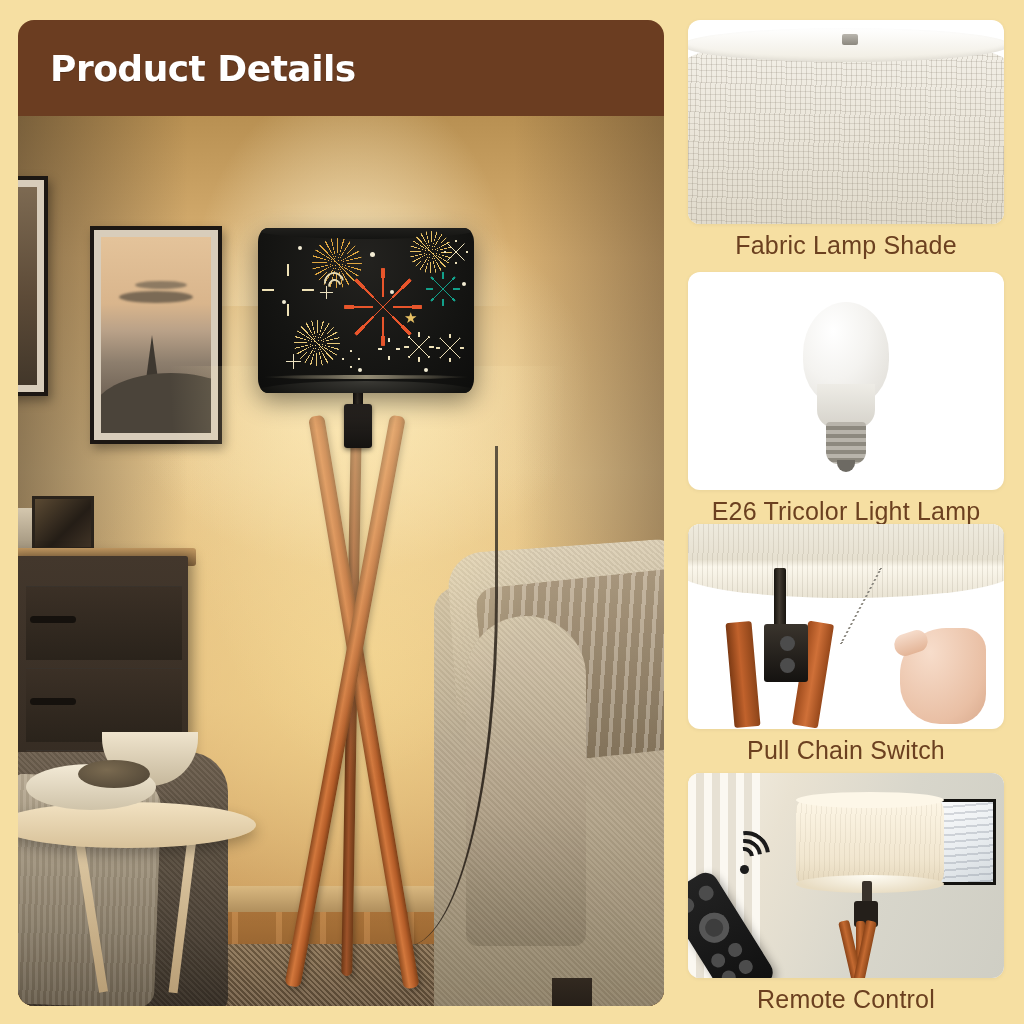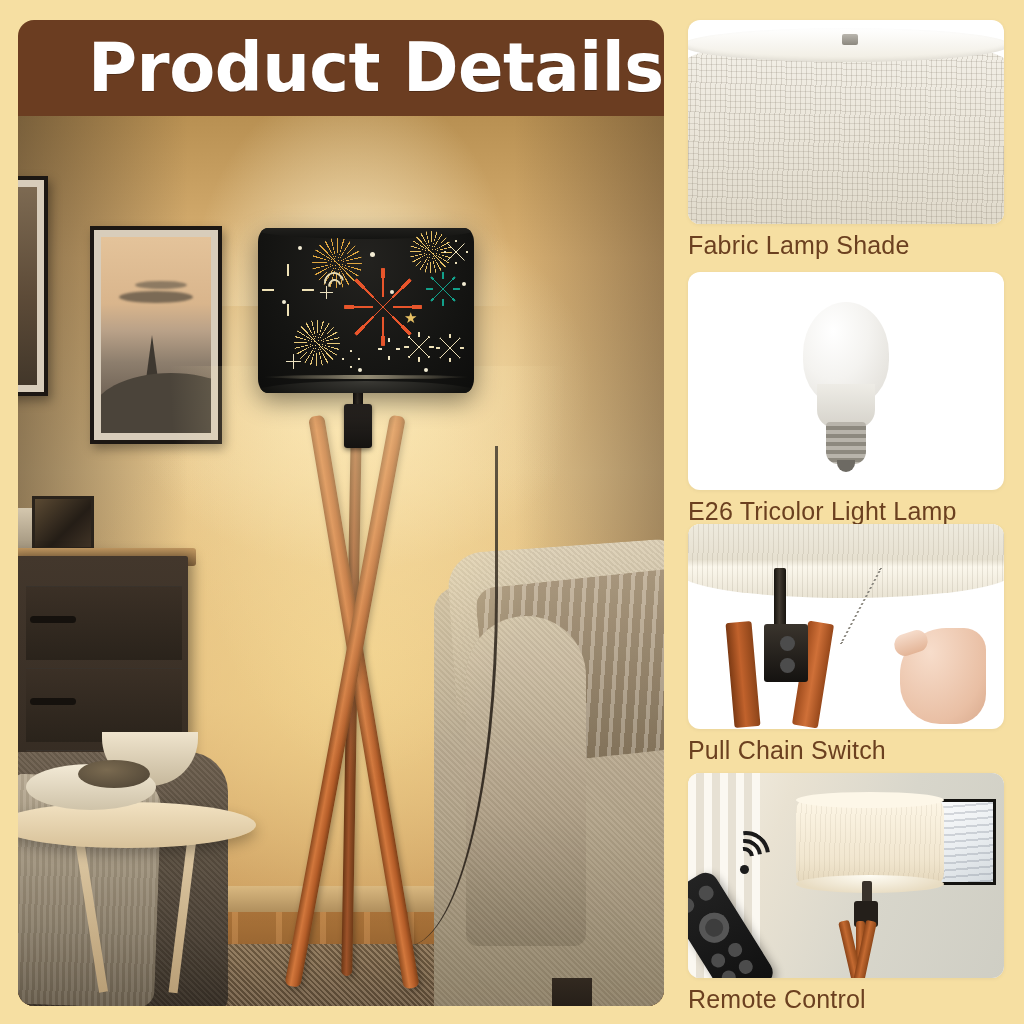--- a/index.html
+++ b/index.html
@@ -24,24 +24,24 @@
     border-radius: 16px 16px 0 0;
     display: flex; align-items: center;
     overflow: hidden;
   }
   .title-banner::after{
     content:""; position:absolute; left:0; right:0; bottom:-14px; height:18px;
     background:#6b3d21;
   }
   .title-text {
     color: #ffffff;
-    font-size: 67px;
+    font-size: 36px;
     font-weight: 900;
     letter-spacing: -0.5px;
-    margin-left: 70px;
+    margin-left: 32px;
     font-family: "DejaVu Sans", sans-serif;
     text-shadow: 0 1px 0 rgba(0,0,0,.25);
   }
 
   .hero {
     position: absolute; left: 0; top: 96px;
     width: 646px; height: 890px;
     border-radius: 0 0 16px 16px;
     overflow: hidden;
     background: #c69a56;
@@ -391,21 +391,21 @@
   .detail-card{
     position:absolute; left:2px; width:316px;
     display:flex; flex-direction:column;
   }
   .card-img{
     width:316px; background:#ffffff; border-radius:12px;
     overflow:hidden; position:relative;
     box-shadow: 0 1px 4px rgba(0,0,0,.06);
   }
   .card-label{
-    color:#6b4020;
+    text-align:center; color:#6b4020;
     font-size: 25px; margin-top: 7px; letter-spacing:.2px;
     white-space: nowrap;
   }
 
   
   .c1-box{ height: 204px; }
   .fabric{
     position:absolute; left:-6px; right:-6px; top:20px; bottom:-20px;
     background:
       repeating-linear-gradient(92deg, rgba(120,110,95,.22) 0 1px, rgba(255,255,255,0) 1px 5px),

